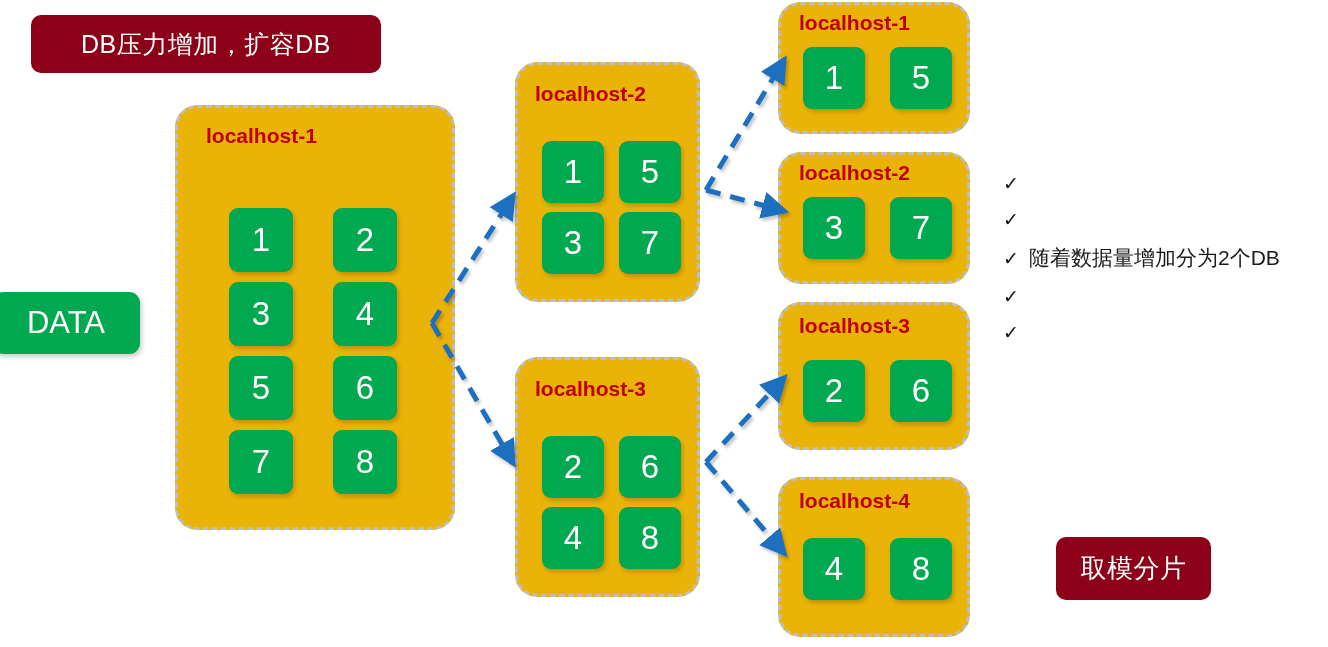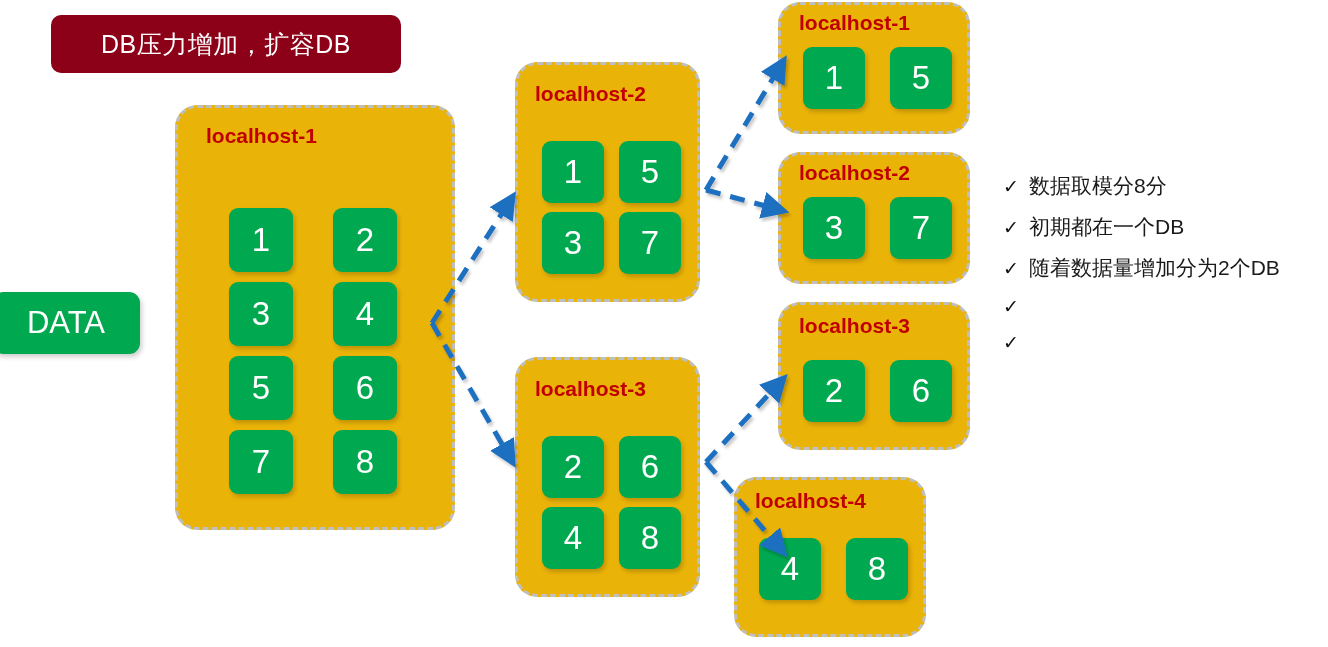--- a/index.html
+++ b/index.html
@@ -21,21 +21,20 @@
   
   .redbadge {
     position: absolute;
     background: #8C0018;
     border-radius: 10px;
     color: #ffffff;
     display: flex;
     align-items: center;
     justify-content: center;
     letter-spacing: 0.5px;
-    margin-left: 20px;
   }
   #title-badge {
     left: 31px; top: 15px;
     width: 350px; height: 58px;
     font-size: 25px;
   }
   #tag-badge {
     left: 1056px; top: 537px;
     width: 155px; height: 63px;
     font-size: 26px;
@@ -165,21 +164,21 @@
     <div class="tile" style="left:22px;  top:42px; width:62px; height:62px;">3</div>
     <div class="tile" style="left:109px; top:42px; width:62px; height:62px;">7</div>
   </div>
 
   <div class="host" id="host-stage3-c" style="left:778px; top:302px; width:192px; height:148px;">
     <div class="host-label" style="left:18px; top:9px;">localhost-3</div>
     <div class="tile" style="left:22px;  top:55px; width:62px; height:62px;">2</div>
     <div class="tile" style="left:109px; top:55px; width:62px; height:62px;">6</div>
   </div>
 
-  <div class="host" id="host-stage3-d" style="left:734px; top:477px; width:192px; height:160px;">
+  <div class="host" id="host-stage3-d" style="left:778px; top:477px; width:192px; height:160px;">
     <div class="host-label" style="left:18px; top:9px;">localhost-4</div>
     <div class="tile" style="left:22px;  top:58px; width:62px; height:62px;">4</div>
     <div class="tile" style="left:109px; top:58px; width:62px; height:62px;">8</div>
   </div>
 
   <svg id="connectors" viewBox="0 0 1328 647" xmlns="http://www.w3.org/2000/svg">
     <defs>
       <marker id="arrow-blue" viewBox="0 0 10 10" refX="8" refY="5" markerWidth="5.5" markerHeight="5.5" orient="auto-start-reverse">
         <path d="M 0 0 L 10 5 L 0 10 z" fill="#1F6FBF"></path>
       </marker>
@@ -213,32 +212,31 @@
       <line x1="706" y1="462" x2="784" y2="378" stroke="#1F6FBF" stroke-width="5" stroke-dasharray="15 10" marker-end="url(#arrow-blue)"></line>
     </g>
     <g filter="url(#soft-shadow)">
       <line x1="706" y1="462" x2="784" y2="553" stroke="#1F6FBF" stroke-width="5" stroke-dasharray="15 10" marker-end="url(#arrow-blue)"></line>
     </g>
   </svg>
 
   <div id="checklist">
     <div class="check-row">
       <span class="check-mark">✓</span>
-      <span class="check-text">数据取模分8分</span>
-    </div>
-    <div class="check-row">
-      <span class="check-mark">✓</span>
-      <span class="check-text">初期都在一个DB</span>
+    </div>
+    <div class="check-row">
+      <span class="check-mark">✓</span>
     </div>
     <div class="check-row">
       <span class="check-mark">✓</span>
       <span class="check-text">随着数据量增加分为2个DB</span>
     </div>
     <div class="check-row">
       <span class="check-mark">✓</span>
     </div>
     <div class="check-row">
       <span class="check-mark">✓</span>
     </div>
   </div>
 
+  <div class="redbadge" id="tag-badge">取模分片</div>
 
 </div>
 
 </body></html>

